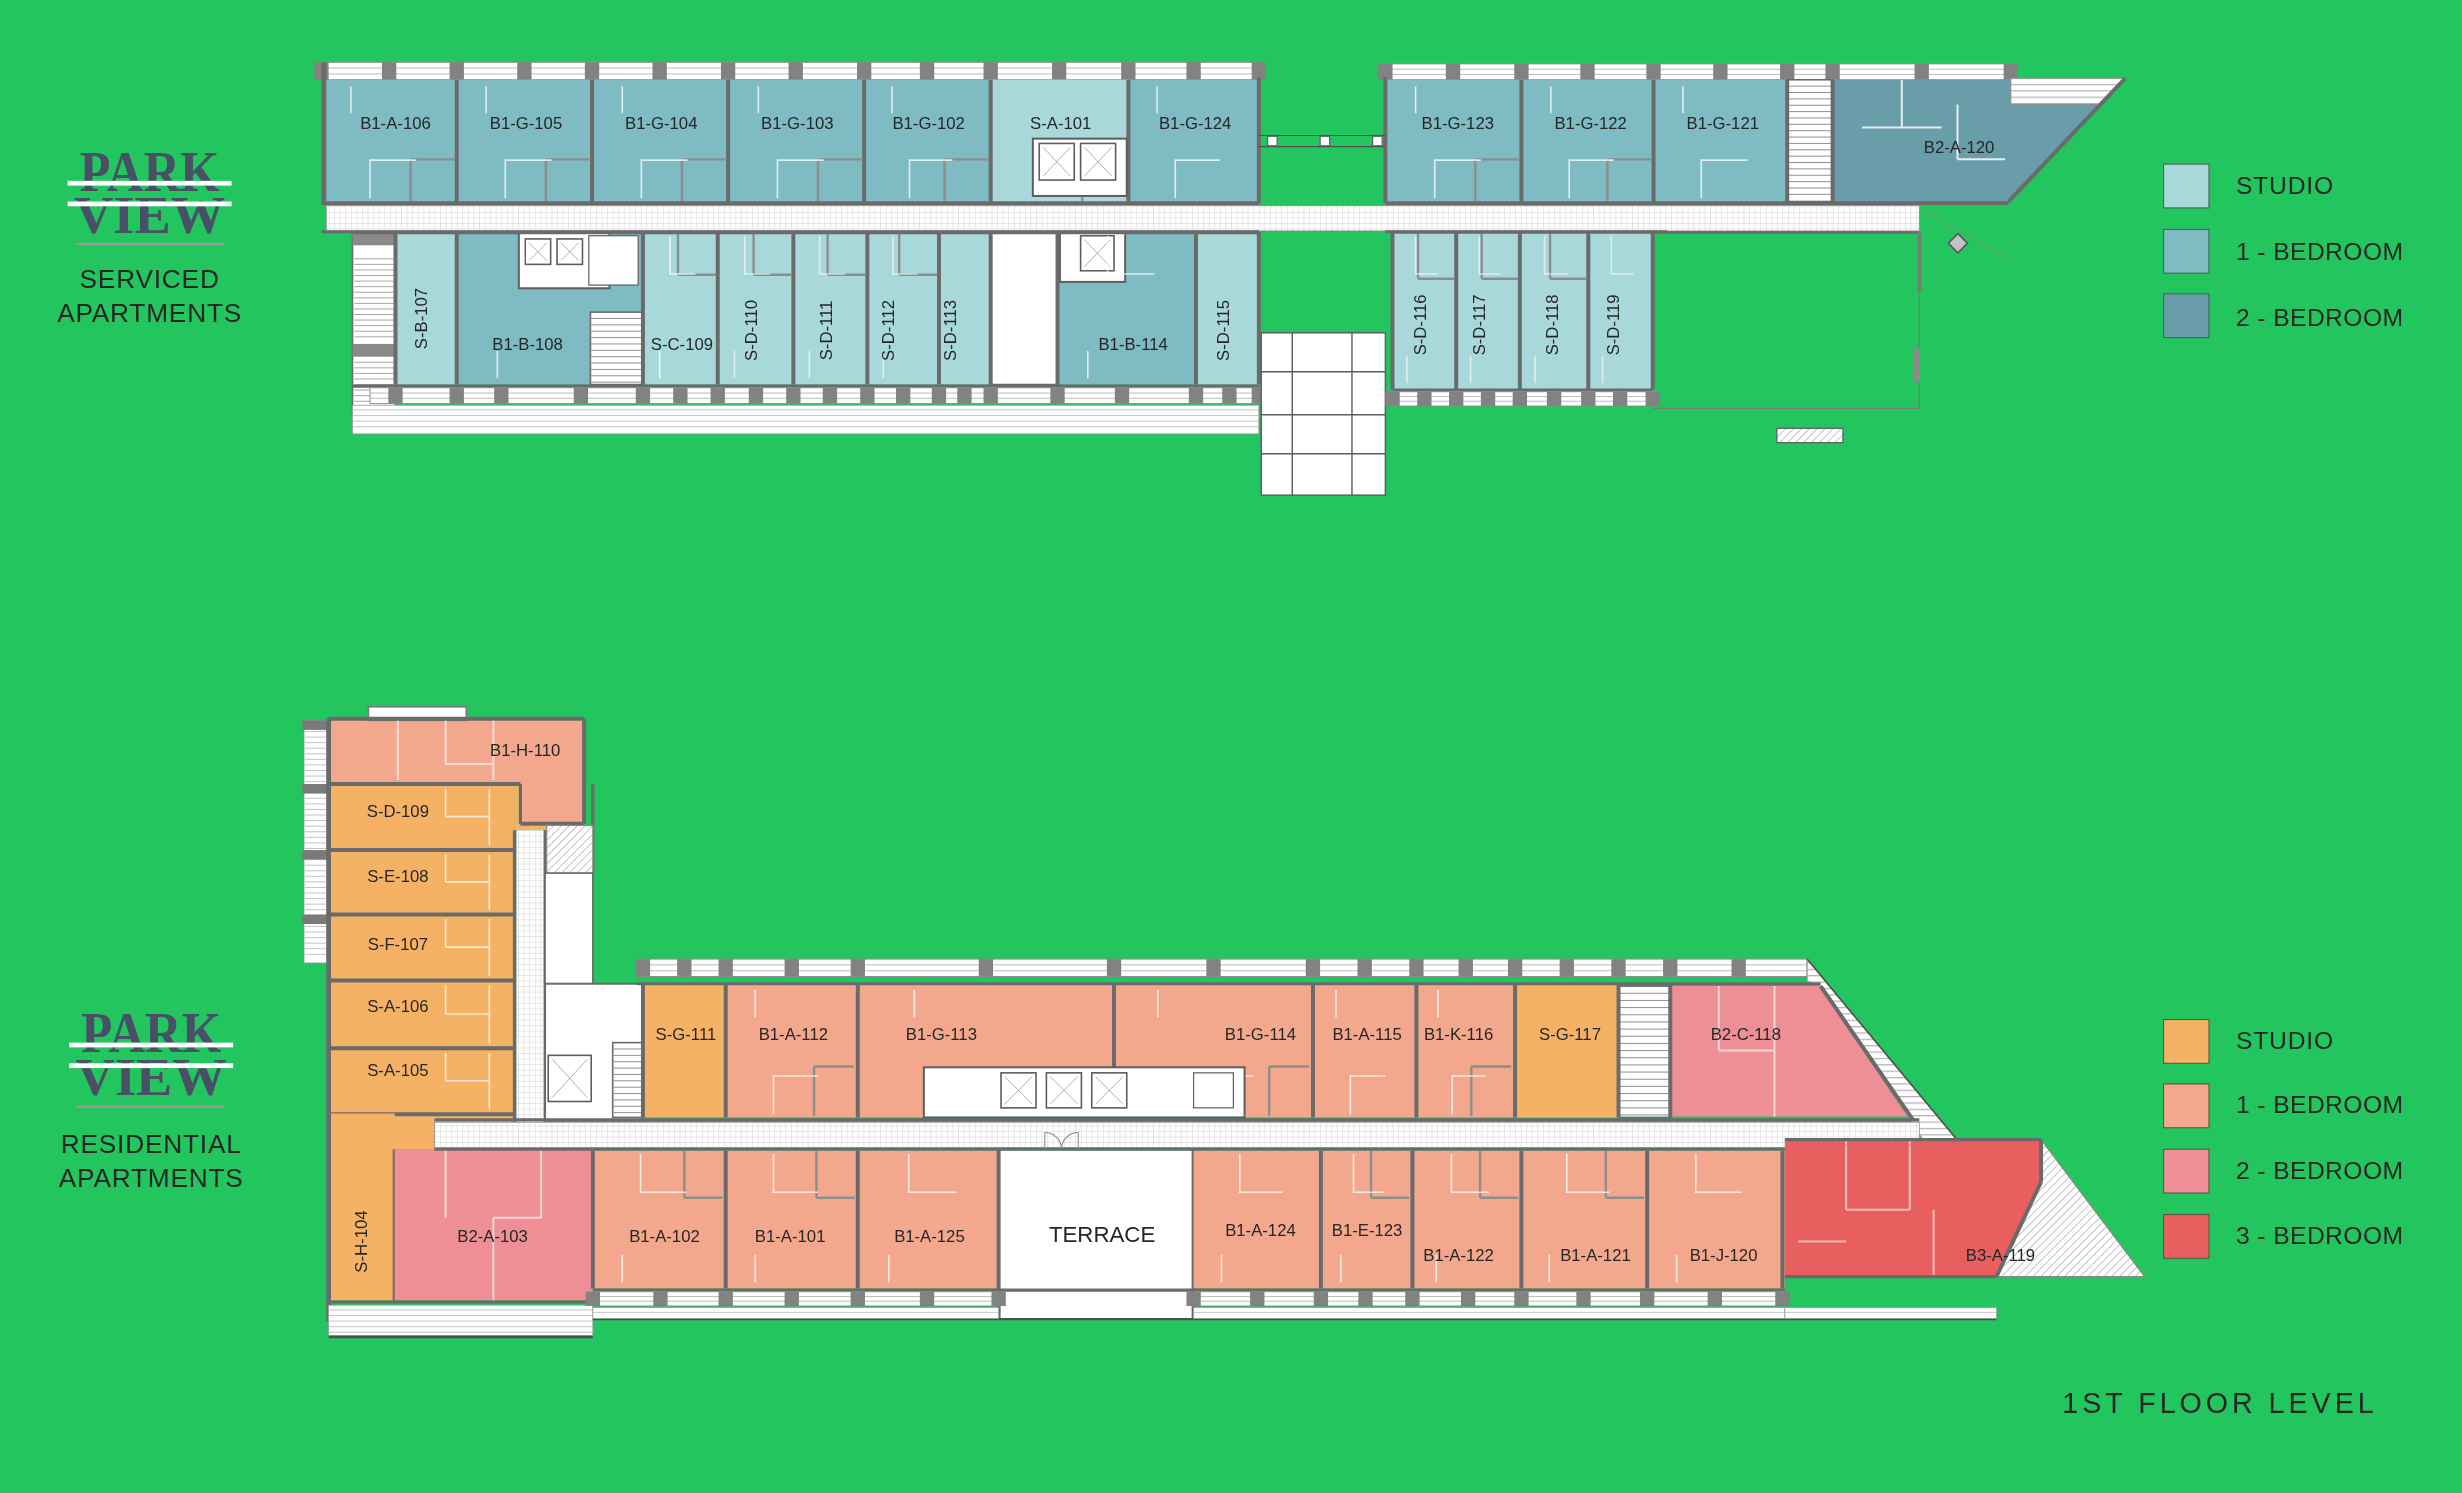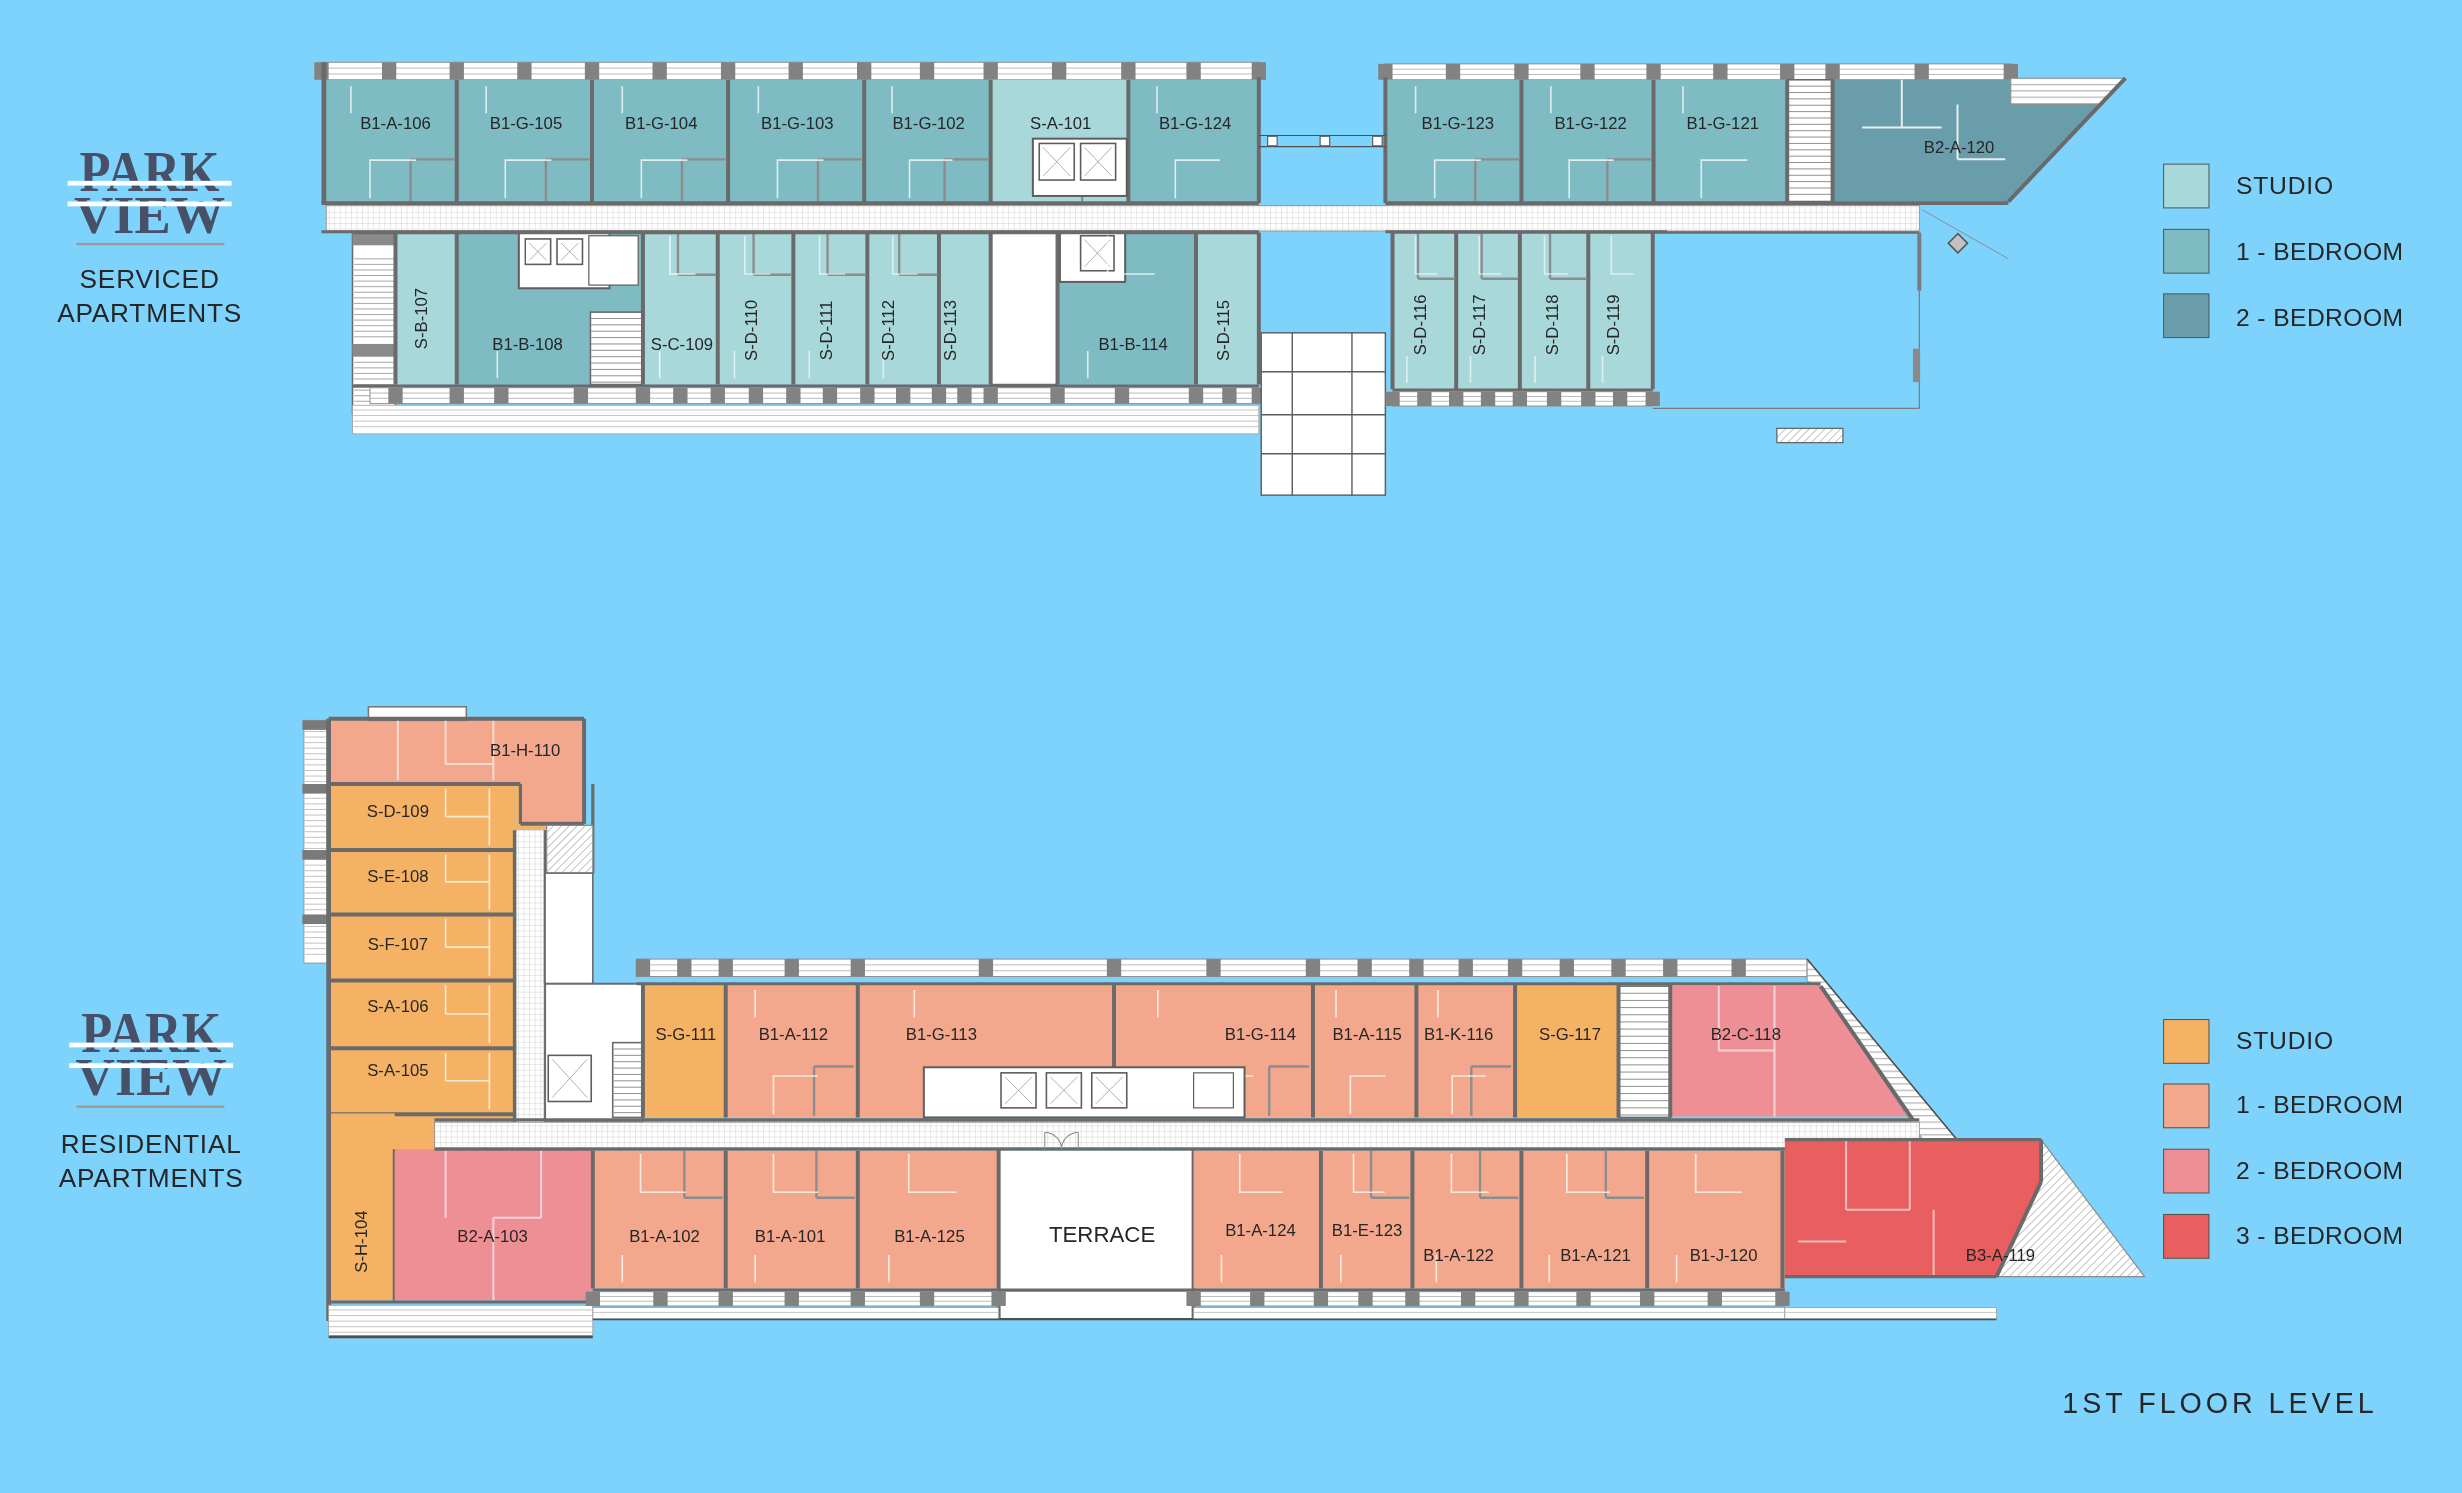--- a/index.html
+++ b/index.html
@@ -1,17 +1,17 @@
 <!DOCTYPE html>
 <html style="font-size:12.7px"><head>
 <meta charset="utf-8">
 <title>Park View 1st Floor Level</title>
 <style>
 html,body{margin:0;padding:0;background:#ffffff;}
-#plan{position:relative;width:2462px;height:1494px;background:#7dd3fc;overflow:hidden;}
+#plan{position:relative;width:2462px;height:1494px;background:#22c55e;overflow:hidden;}
 </style>
 </head>
 <body>
 
 <div id="plan">
 <svg width="2462" height="1494" viewBox="0 0 3094 1877">
 <defs>
 <pattern id="tile" width="7" height="7" patternUnits="userSpaceOnUse">
   <rect width="7" height="7" fill="#ffffff"></rect>
   <path d="M0 0H7M0 0V7" stroke="#c0c0c0" stroke-width="0.9" fill="none"></path>

